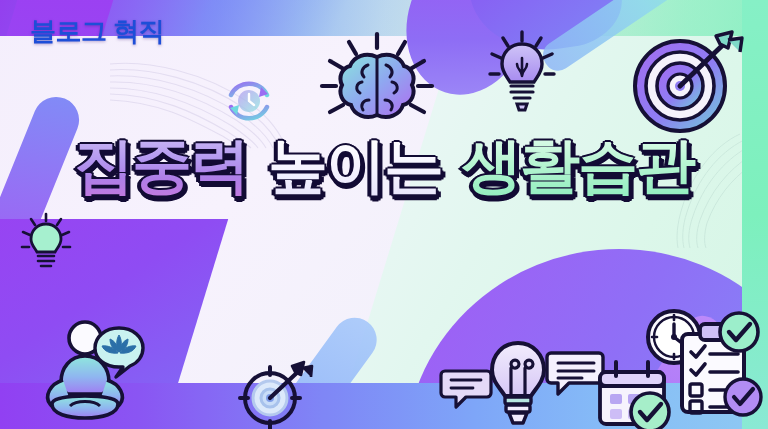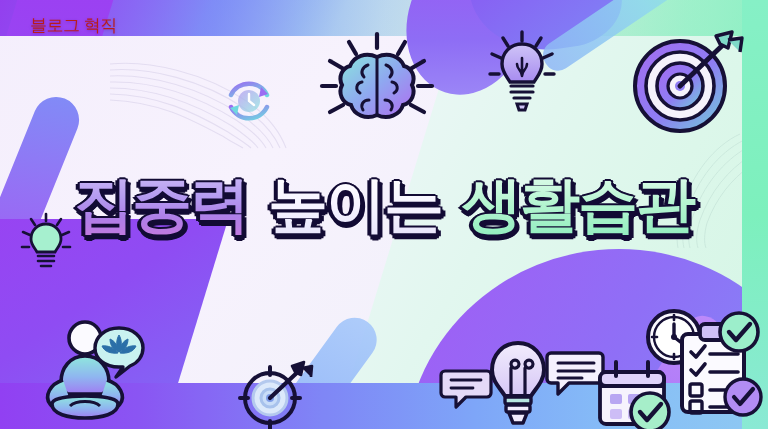--- a/index.html
+++ b/index.html
@@ -146,22 +146,22 @@
     position:absolute;left:528px;top:-10px;
     width:210px;height:30px;border-radius:14px;
     background:linear-gradient(90deg,#8fb7f6 0%,#8fd6ef 55%,#8df0cd 100%);
     transform:rotate(-34deg);
     opacity:.85;
   }
 
   
   .logo{
     position:absolute;left:30px;top:14px;
-    font-size:17px;font-weight:normal;
-    color:#b91c1c;
+    font-size:26px;font-weight:bold;
+    color:#1d4ed8;
     letter-spacing:-.5px;
     text-shadow:0 1px 3px rgba(60,20,120,.35);
     z-index:40;
   }
 
   
   .headline{
     position:absolute;left:0;right:0;top:136px;
     text-align:center;z-index:35;
     line-height:1.0;
@@ -185,21 +185,20 @@
     padding:0 2px;
   }
   .seg-purple{
     background-image:linear-gradient(180deg,#c9b6f5 0%,#b49af0 38%,#ae7fe8 70%,#c07ae0 100%);
   }
   .seg-white{
     background-image:linear-gradient(180deg,#ffffff 0%,#f4f2ff 60%,#e8e5fb 100%);
   }
   .seg-mint{
     background-image:linear-gradient(180deg,#ddfbe9 0%,#b7f5d2 45%,#94eec0 100%);
-    margin-top:39px;
   }
   .sp{display:inline-block;width:16px;}
 
   
   .icon{position:absolute;z-index:30;}
   .icon svg{display:block;overflow:visible;}
 </style>
 </head>
 <body>
 

